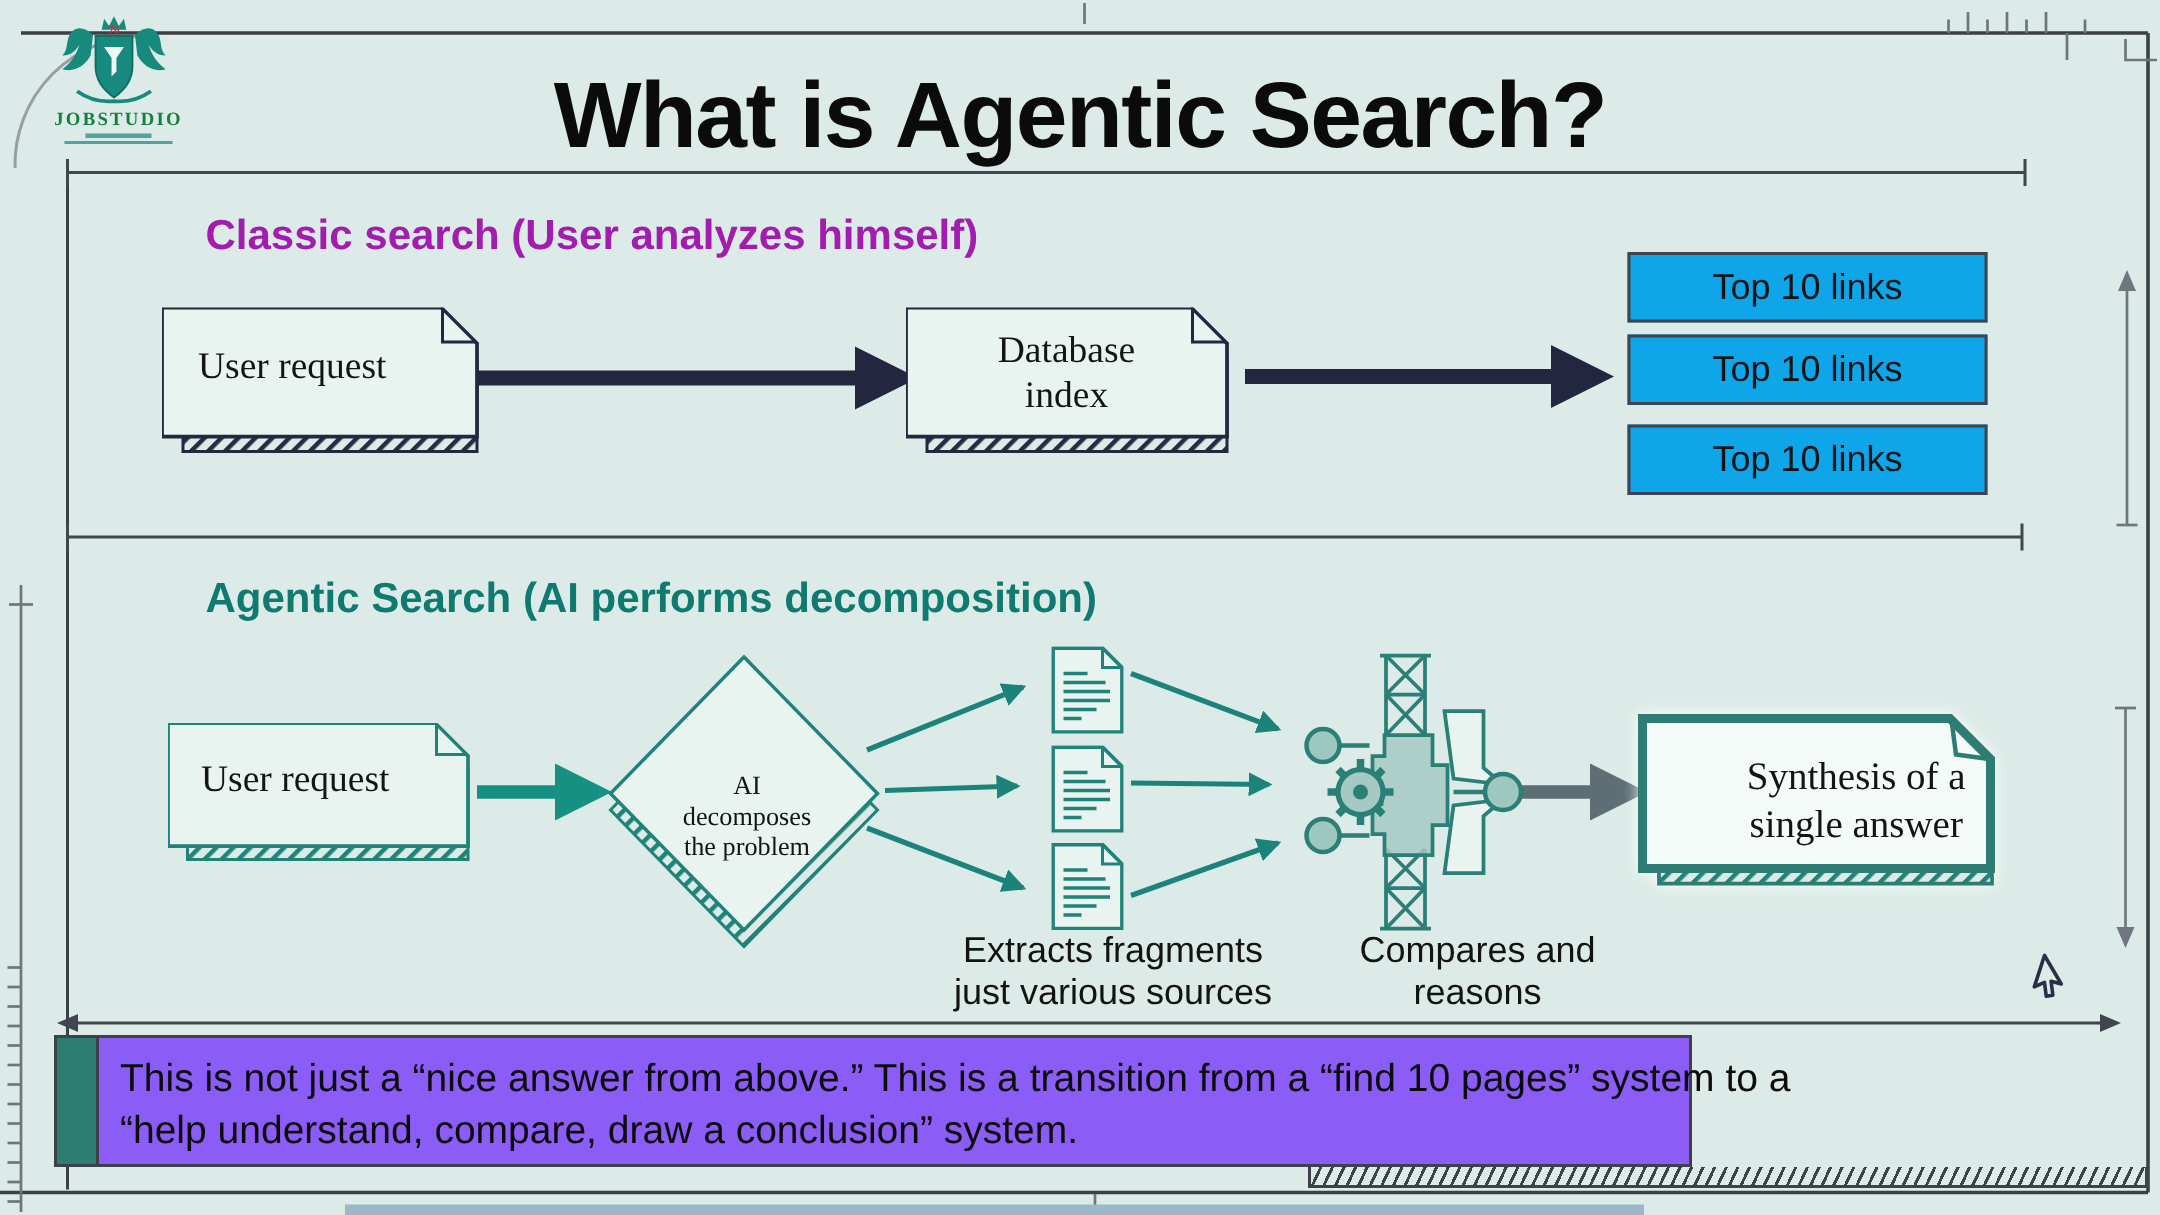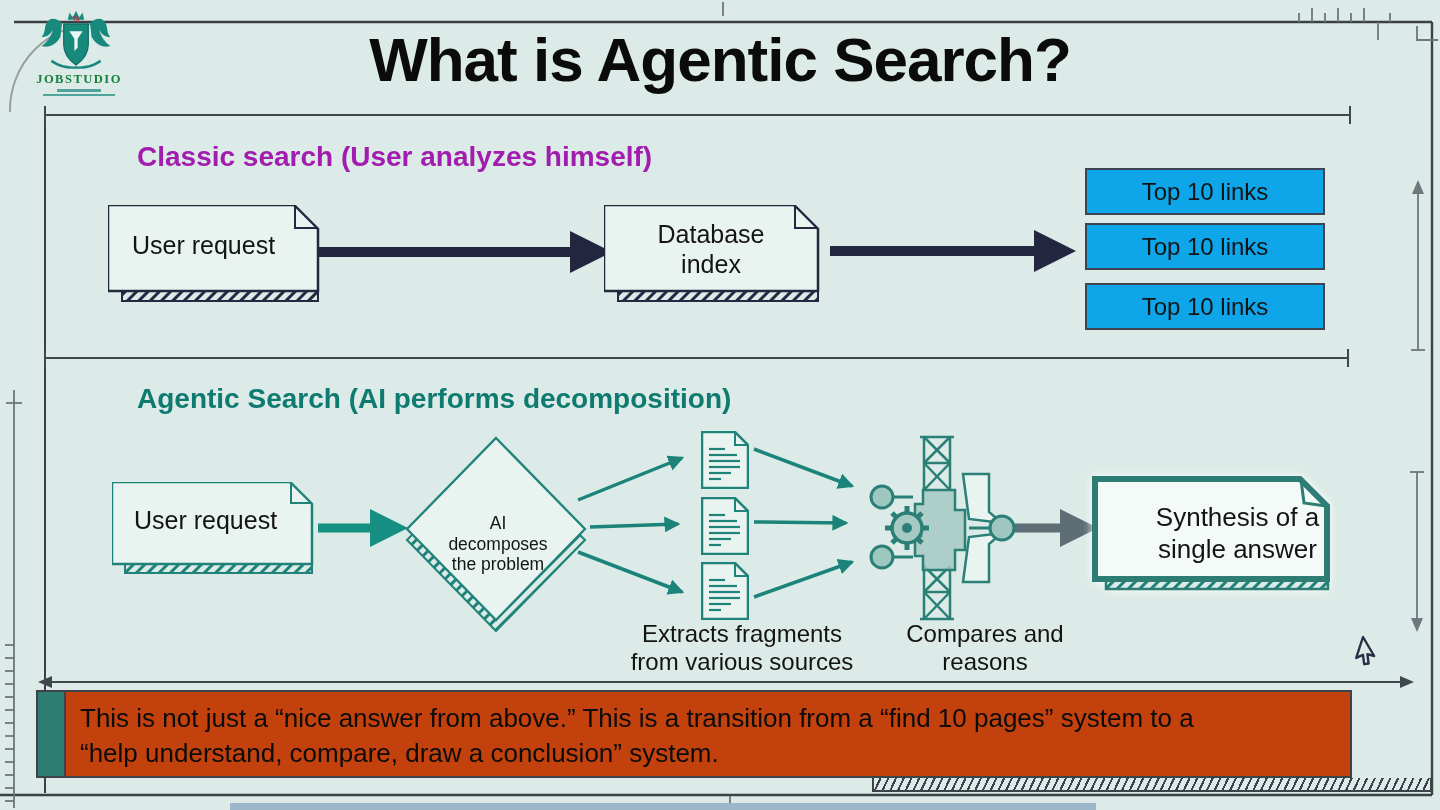--- a/index.html
+++ b/index.html
@@ -5,36 +5,36 @@
   html,body{margin:0;padding:0;}
   body{width:1440px;height:810px;overflow:hidden;background:#e3ece9;
        font-family:"Liberation Sans","DejaVu Sans",sans-serif;}
   .stage{position:relative;width:1440px;height:810px;background:#dcebe7;}
   .abs{position:absolute;}
   svg{display:block;}
   .overlay{position:absolute;left:0;top:0;z-index:1;}
   .ml{white-space:pre-line;}
 
   
-  .title{left:0;top:24px;width:1440px;text-align:center;font-size:62px;font-weight:600;
+  .title{left:0;top:42px;width:1440px;text-align:center;font-size:62px;font-weight:600;
          color:#0b0b0c;letter-spacing:-1px;z-index:2;}
   .h-classic{left:137px;top:141px;font-size:28px;font-weight:600;color:#a21caf;z-index:2;}
   .h-agentic{left:137px;top:383px;font-size:28px;font-weight:600;color:#0e7a70;z-index:2;}
 
   
-  .box{z-index:2;}
+  .box{z-index:2;font-family:Liberation Serif, serif;}
   .box .lbl{position:absolute;color:#141414;font-size:25px;z-index:3;}
   .top10{width:240px;height:47px;border:2px solid #3f4450;background:#0ea5e9;
          box-sizing:border-box;display:flex;align-items:center;justify-content:center;
          font-size:24px;color:#141414;z-index:2;}
   .caption{z-index:2;font-size:24px;color:#131313;text-align:center;line-height:1.18;}
 
   
-  .quote{left:36px;top:690px;width:1316px;height:88px;border:2.5px solid #3c414a;
-         background:#c2410c;box-sizing:border-box;z-index:2;}
+  .quote{left:36px;top:690px;width:1092px;height:88px;border:2.5px solid #3c414a;
+         background:#8b5cf6;box-sizing:border-box;z-index:2;}
   .quote .bar{position:absolute;left:0;top:0;bottom:0;width:26px;background:#2d7d73;
               border-right:2px solid #3c414a;}
   .quote .txt{position:absolute;left:42px;top:9px;width:1310px;font-size:26px;
               line-height:1.33;color:#0c0c0c;white-space:pre-line;}
   .quote .shadow{position:absolute;left:834px;top:86px;width:560px;height:14px;
         border:2px solid #3c414a;border-top:none;box-sizing:border-box;
         background:repeating-linear-gradient(115deg,rgba(0,0,0,0) 0 5px,#3c414a 5px 7px);}
 
   
   .logo{left:26px;top:10px;width:106px;text-align:center;z-index:2;}
@@ -308,21 +308,21 @@
     <svg width="258" height="124" viewBox="0 0 258 124">
       <path d="M14,11 h194 l28,28 v74 h-222 z" fill="url(#hTeal)" stroke="#2d7d73" stroke-width="2.5"></path>
       <path d="M3,3 h205 l27,27 v73 h-232 z" fill="#f3faf7" stroke="#2e7d74" stroke-width="6"></path>
       <path d="M209,4 L212,27 L234,30" fill="none" stroke="#2e7d74" stroke-width="3"></path>
     </svg>
     <div class="lbl ml" style="left:0;top:26px;width:235px;text-align:center;font-size:26px;line-height:1.22;padding-left:28px;">Synthesis of a
 single answer</div>
   </div>
 
   <div class="abs caption ml" style="left:582px;top:620px;width:320px;">Extracts fragments
-from various sources</div>
+just various sources</div>
   <div class="abs caption ml" style="left:875px;top:620px;width:220px;">Compares and
 reasons</div>
 
   <div class="abs quote">
     <div class="bar"></div>
     <div class="txt">This is not just a “nice answer from above.” This is a transition from a “find 10 pages” system to a
 “help understand, compare, draw a conclusion” system.</div>
     <div class="shadow"></div>
   </div>
 

